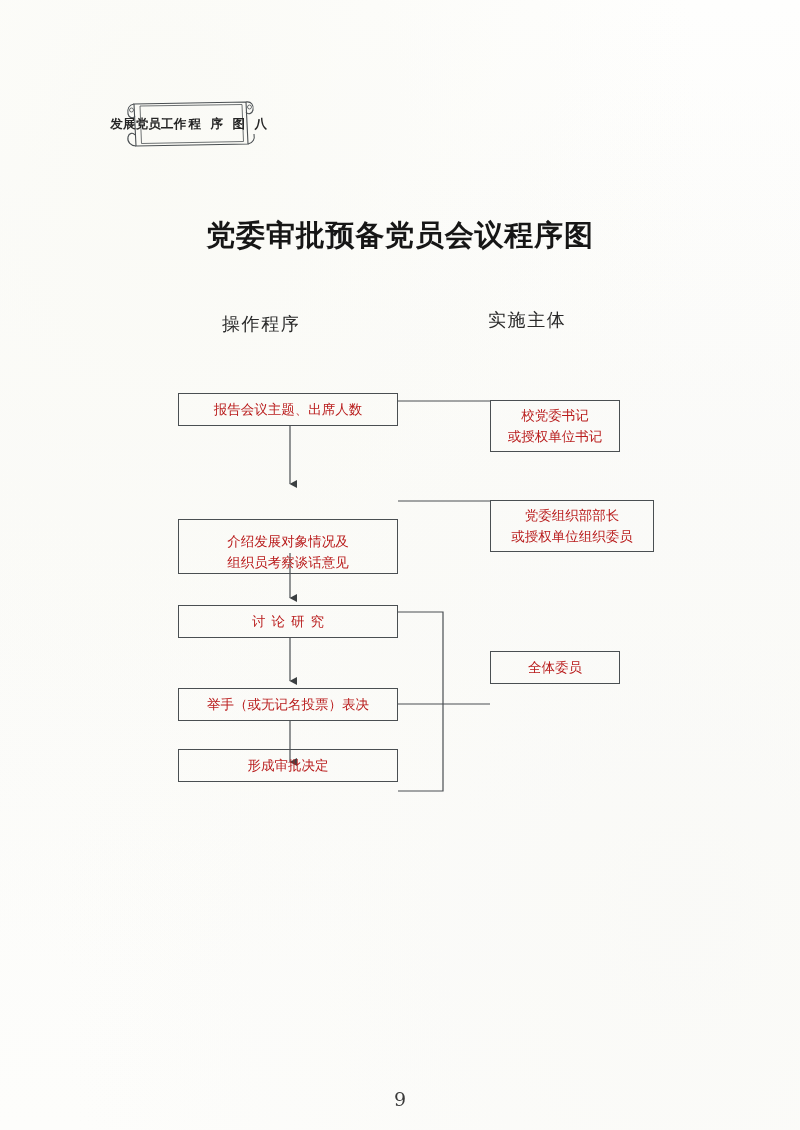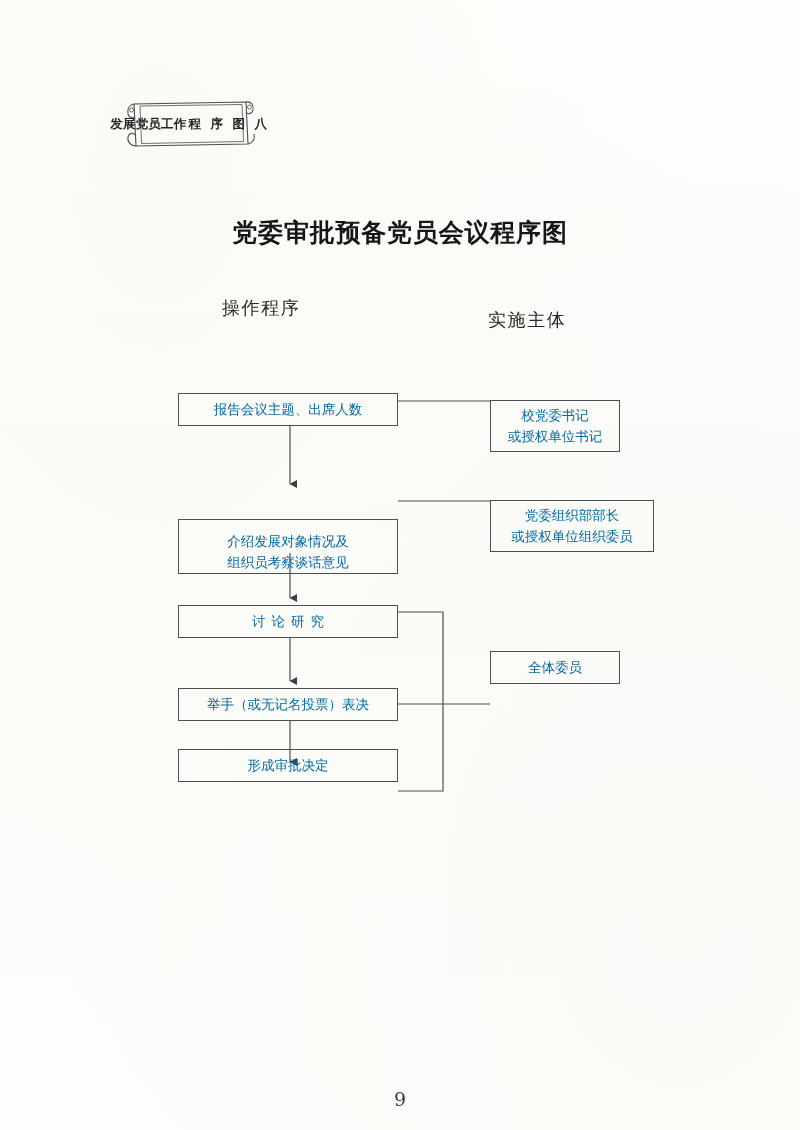--- a/index.html
+++ b/index.html
@@ -65,54 +65,54 @@
   .banner-line.wide { letter-spacing: 2.6px; }
 
   
   #doc-title {
     position: absolute;
     left: 0;
     top: 216px;
     width: 800px;
     text-align: center;
     font-family: "DejaVu Serif", "Liberation Serif", serif;
-    font-size: 25px;
+    font-size: 29px;
     font-weight: 700;
     color: #161616;
     letter-spacing: 0.8px;
   }
 
   
   .col-header {
     position: absolute;
     font-family: "DejaVu Sans", "Liberation Sans", sans-serif;
     font-size: 18px;
     color: #2a2a2a;
     letter-spacing: 1.6px;
     white-space: nowrap;
   }
-  #header-left  { left: 222px; top: 296px; }
+  #header-left  { left: 222px; top: 312px; }
   #header-right { left: 488px; top: 308px; }
 
   
   .box {
     position: absolute;
     box-sizing: border-box;
     border: 1.2px solid #4a4f52;
     background: transparent;
     display: flex;
     flex-direction: column;
     align-items: center;
     justify-content: center;
     text-align: center;
   }
   .box .line {
     font-family: "DejaVu Sans", "Liberation Sans", sans-serif;
     font-size: 13.5px;
-    color: #0369a1;
+    color: #b91c1c;
     line-height: 1.55;
     white-space: nowrap;
   }
   .box.spaced .line { letter-spacing: 6px; text-indent: 6px; }
 
   
   #box-report   { left: 178px; top: 393px;  width: 220px; height: 33px; }
   #box-intro    { left: 178px; top: 519px;  width: 220px; height: 55px; justify-content: flex-end; }
   #box-discuss  { left: 178px; top: 605px;  width: 220px; height: 33px; }
   #box-vote     { left: 178px; top: 688px;  width: 220px; height: 33px; }

